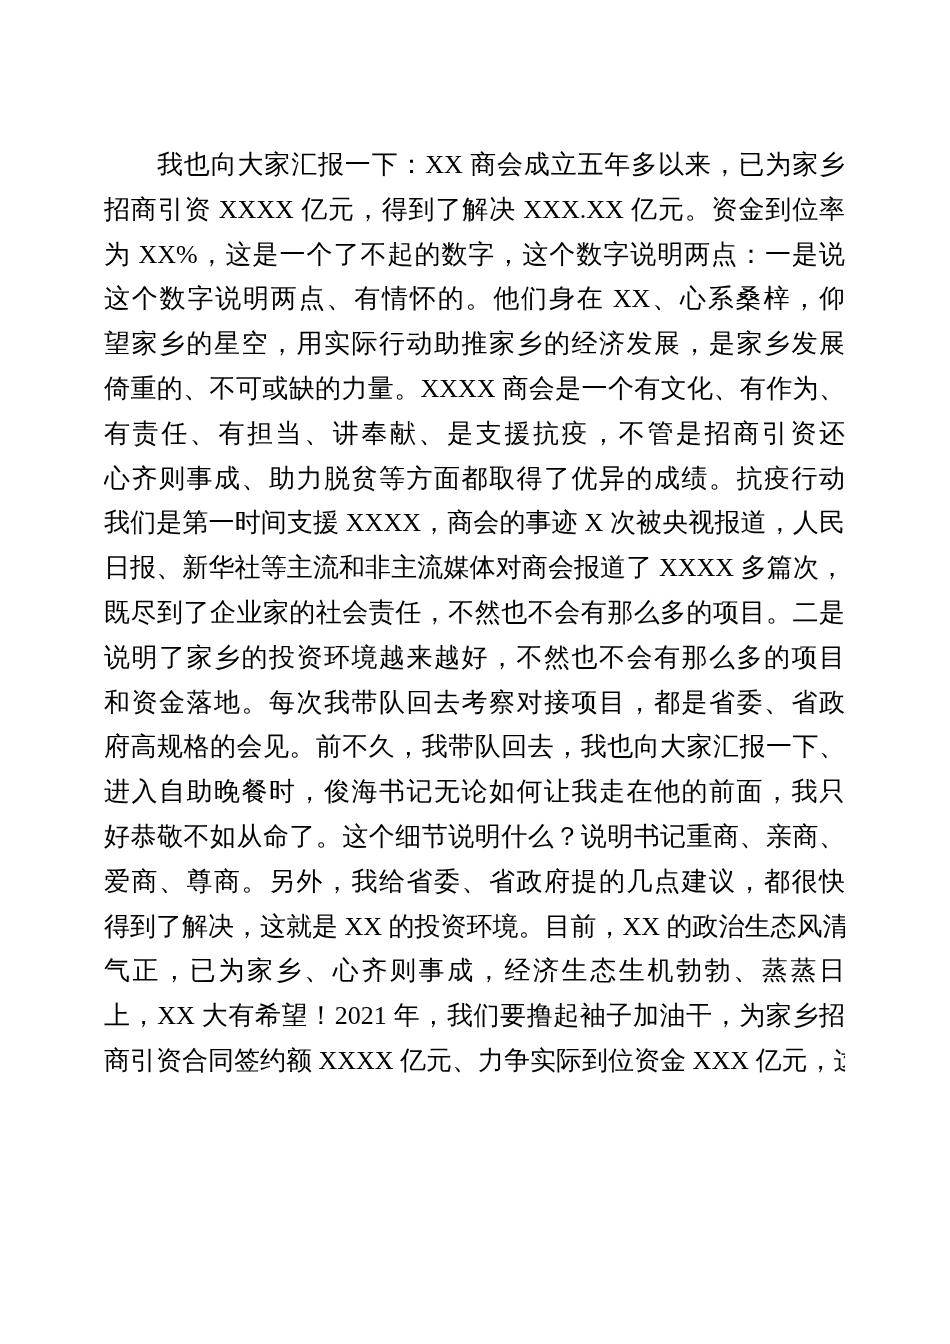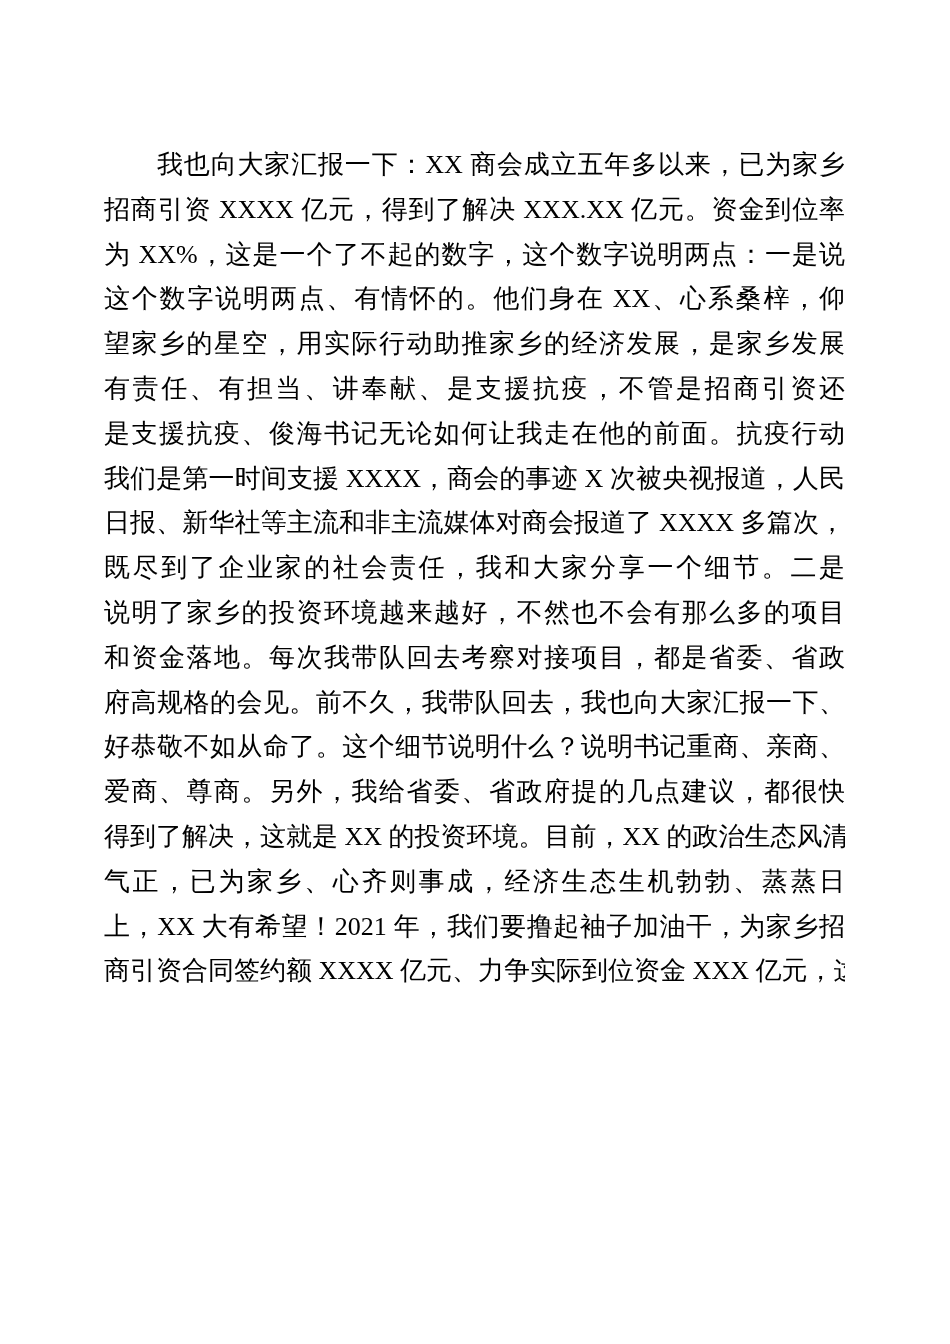--- a/index.html
+++ b/index.html
@@ -40,28 +40,30 @@
 </head>
 <body>
 
 <div class="page">
   <div class="textblock" id="doc-body">
       <div class="line first">我也向大家汇报一下：XX 商会成立五年多以来，已为家乡</div>
       <div class="line">招商引资 XXXX 亿元，得到了解决 XXX.XX 亿元。资金到位率</div>
       <div class="line">为 XX%，这是一个了不起的数字，这个数字说明两点：一是说</div>
       <div class="line">这个数字说明两点、有情怀的。他们身在 XX、心系桑梓，仰</div>
       <div class="line">望家乡的星空，用实际行动助推家乡的经济发展，是家乡发展</div>
+      <div class="line">倚重的、不可或缺的力量。XXXX 商会是一个有文化、有作为、</div>
       <div class="line">有责任、有担当、讲奉献、是支援抗疫，不管是招商引资还</div>
-      <div class="line">是支援抗疫、俊海书记无论如何让我走在他的前面。抗疫行动</div>
+      <div class="line">心齐则事成、助力脱贫等方面都取得了优异的成绩。抗疫行动</div>
       <div class="line">我们是第一时间支援 XXXX，商会的事迹 X 次被央视报道，人民</div>
       <div class="line">日报、新华社等主流和非主流媒体对商会报道了 XXXX 多篇次，</div>
-      <div class="line">既尽到了企业家的社会责任，我和大家分享一个细节。二是</div>
+      <div class="line">既尽到了企业家的社会责任，不然也不会有那么多的项目。二是</div>
       <div class="line">说明了家乡的投资环境越来越好，不然也不会有那么多的项目</div>
       <div class="line">和资金落地。每次我带队回去考察对接项目，都是省委、省政</div>
       <div class="line">府高规格的会见。前不久，我带队回去，我也向大家汇报一下、</div>
+      <div class="line">进入自助晚餐时，俊海书记无论如何让我走在他的前面，我只</div>
       <div class="line">好恭敬不如从命了。这个细节说明什么？说明书记重商、亲商、</div>
       <div class="line">爱商、尊商。另外，我给省委、省政府提的几点建议，都很快</div>
       <div class="line">得到了解决，这就是 XX 的投资环境。目前，XX 的政治生态风清</div>
       <div class="line">气正，已为家乡、心齐则事成，经济生态生机勃勃、蒸蒸日</div>
       <div class="line">上，XX 大有希望！2021 年，我们要撸起袖子加油干，为家乡招</div>
       <div class="line">商引资合同签约额 XXXX 亿元、力争实际到位资金 XXX 亿元，这</div>
     </div>
 </div>
 
 </body></html>

